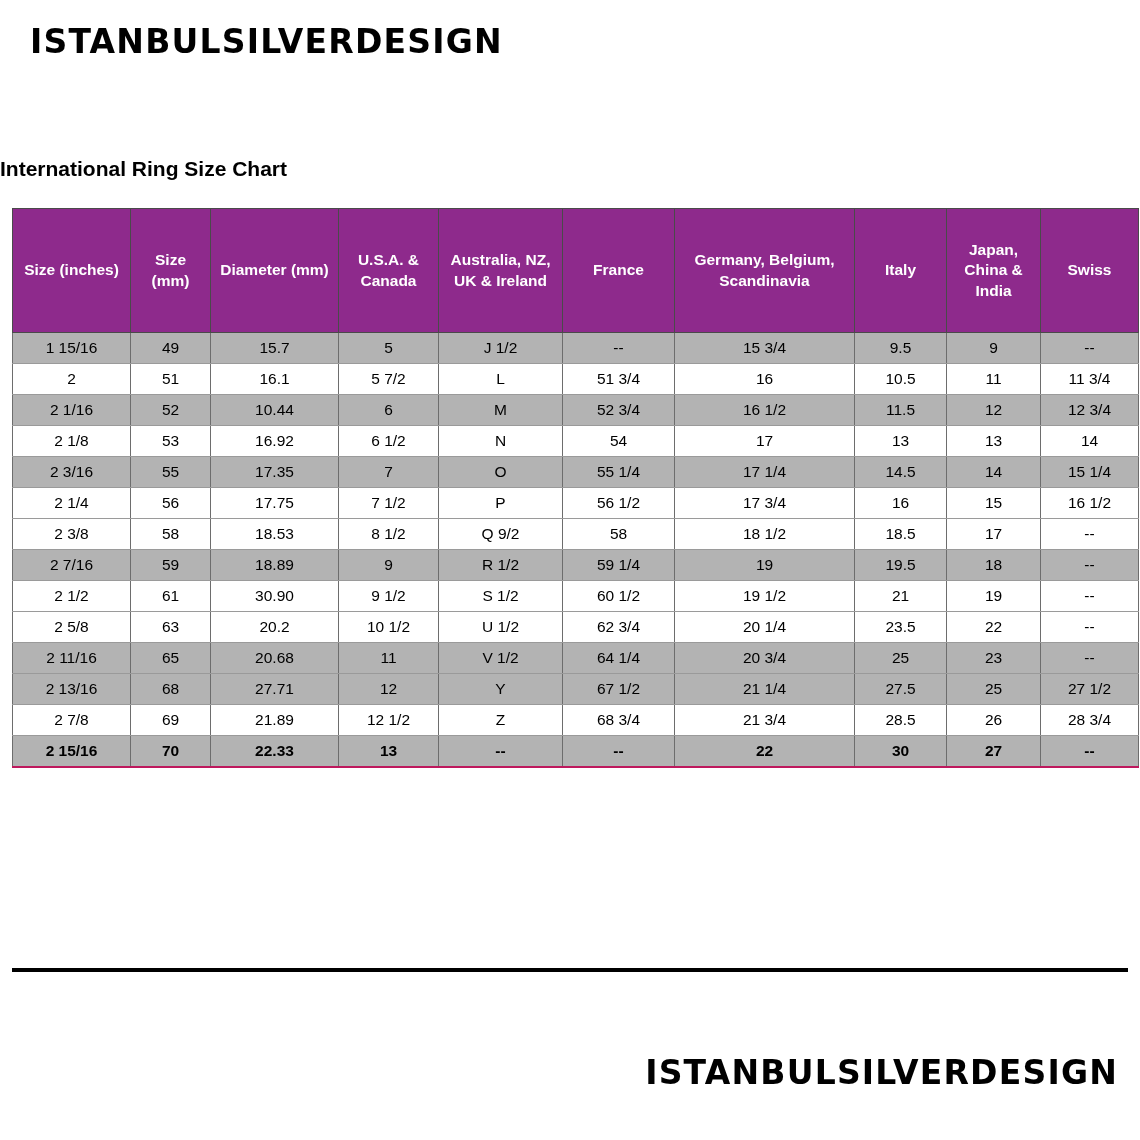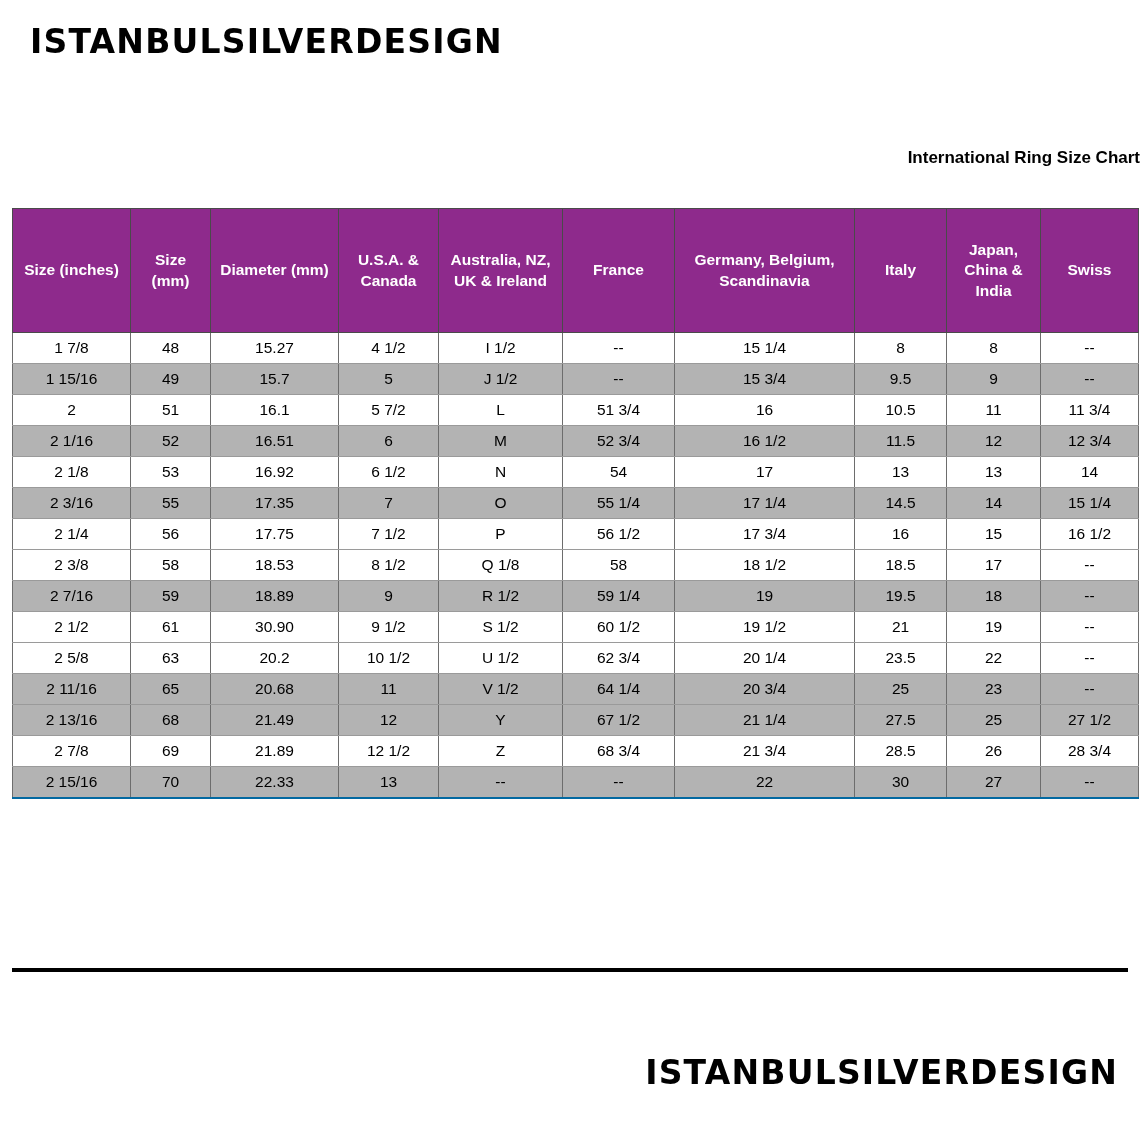--- a/index.html
+++ b/index.html
@@ -26,23 +26,23 @@
     top: 22px;
     font-size: 33px;
     font-weight: bold;
     letter-spacing: 1.2px;
     font-family: "DejaVu Sans", sans-serif;
   }
   .chart-title {
     position: absolute;
     left: 0;
     right: 0;
-    top: 148px;
-    text-align: right;
-    font-size: 17px;
+    top: 157px;
+    text-align: left;
+    font-size: 21px;
     font-weight: bold;
     font-family: "Liberation Sans", sans-serif;
   }
   .table-wrap {
     position: absolute;
     left: 12px;
     top: 208px;
     width: 1116px;
   }
   table.ring {
@@ -75,21 +75,22 @@
     box-sizing: border-box;
     color: #000;
   }
   table.ring tr.odd td {
     background: #ffffff;
   }
   table.ring tr.even td {
     background: #b3b3b3;
   }
   table.ring tr.lastrow td {
-    border-bottom: 2px solid #0369a1;
+    border-bottom: 2px solid #be185d;
+    font-weight: bold;
   }
   .divider {
     position: absolute;
     left: 12px;
     right: 12px;
     top: 968px;
     height: 4px;
     background: #000000;
   }
   .brand-bottom {
@@ -144,32 +145,20 @@
           <th>U.S.A. &amp; Canada</th>
           <th>Australia, NZ, UK &amp; Ireland</th>
           <th>France</th>
           <th>Germany, Belgium, Scandinavia</th>
           <th>Italy</th>
           <th>Japan, China &amp; India</th>
           <th>Swiss</th>
         </tr>
       </thead>
       <tbody>
-        <tr class="odd">
-          <td>1  7/8</td>
-          <td>48</td>
-          <td>15.27</td>
-          <td>4 1/2</td>
-          <td>I 1/2</td>
-          <td>--</td>
-          <td>15 1/4</td>
-          <td>8</td>
-          <td>8</td>
-          <td>--</td>
-        </tr>
         <tr class="even">
           <td>1 15/16</td>
           <td>49</td>
           <td>15.7</td>
           <td>5</td>
           <td>J 1/2</td>
           <td>--</td>
           <td>15 3/4</td>
           <td>9.5</td>
           <td>9</td>
@@ -183,21 +172,21 @@
           <td>L</td>
           <td>51 3/4</td>
           <td>16</td>
           <td>10.5</td>
           <td>11</td>
           <td>11 3/4</td>
         </tr>
         <tr class="even">
           <td>2  1/16</td>
           <td>52</td>
-          <td>16.51</td>
+          <td>10.44</td>
           <td>6</td>
           <td>M</td>
           <td>52 3/4</td>
           <td>16 1/2</td>
           <td>11.5</td>
           <td>12</td>
           <td>12 3/4</td>
         </tr>
         <tr class="odd">
           <td>2  1/8</td>
@@ -233,21 +222,21 @@
           <td>17 3/4</td>
           <td>16</td>
           <td>15</td>
           <td>16 1/2</td>
         </tr>
         <tr class="odd">
           <td>2  3/8</td>
           <td>58</td>
           <td>18.53</td>
           <td>8 1/2</td>
-          <td>Q 1/8</td>
+          <td>Q 9/2</td>
           <td>58</td>
           <td>18 1/2</td>
           <td>18.5</td>
           <td>17</td>
           <td>--</td>
         </tr>
         <tr class="even">
           <td>2 7/16</td>
           <td>59</td>
           <td>18.89</td>
@@ -291,21 +280,21 @@
           <td>V 1/2</td>
           <td>64 1/4</td>
           <td>20 3/4</td>
           <td>25</td>
           <td>23</td>
           <td>--</td>
         </tr>
         <tr class="even">
           <td>2 13/16</td>
           <td>68</td>
-          <td>21.49</td>
+          <td>27.71</td>
           <td>12</td>
           <td>Y</td>
           <td>67 1/2</td>
           <td>21 1/4</td>
           <td>27.5</td>
           <td>25</td>
           <td>27 1/2</td>
         </tr>
         <tr class="odd">
           <td>2  7/8</td>

